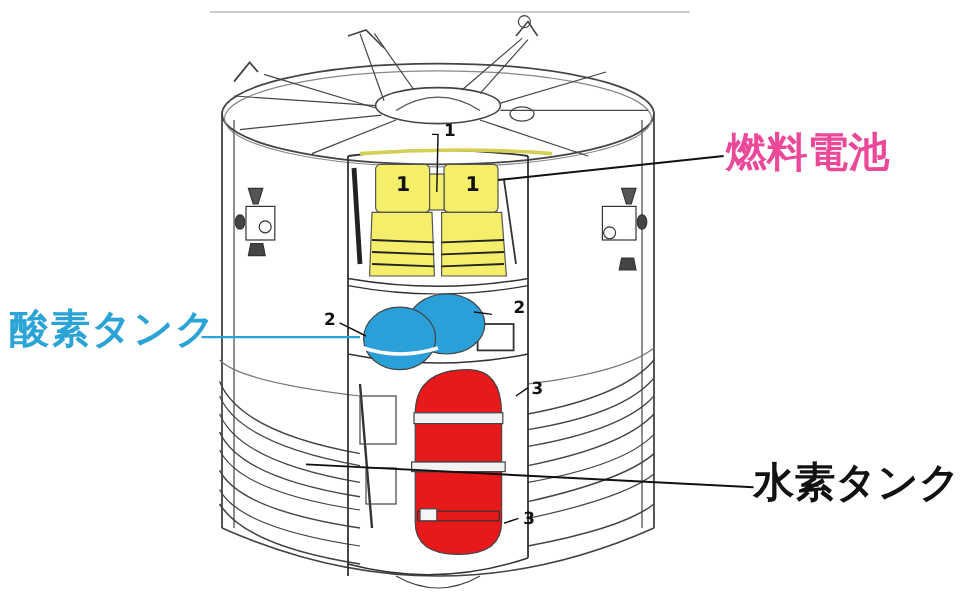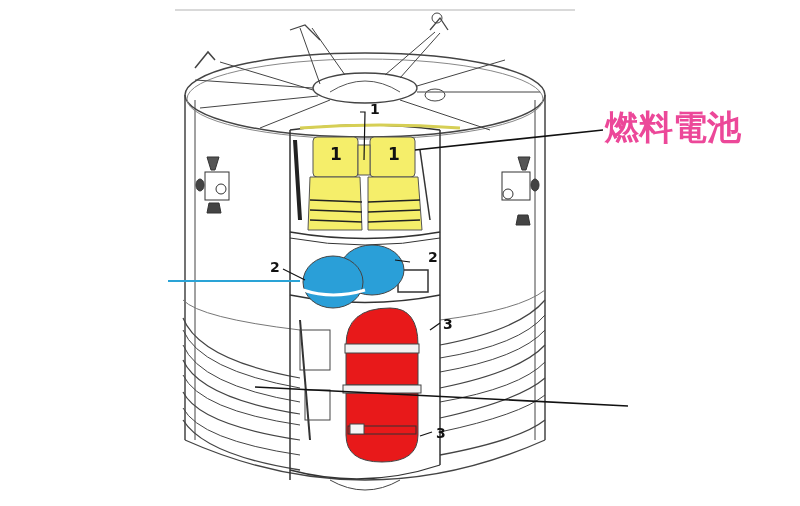--- a/index.html
+++ b/index.html
@@ -152,13 +152,15 @@
   <span class="num" style="left:370px;top:102px;">1</span>
   <span class="num num-big" style="left:330px;top:146px;">1</span>
   <span class="num num-big" style="left:388px;top:146px;">1</span>
   <span class="num" style="left:270px;top:260px;">2</span>
   <span class="num" style="left:428px;top:250px;">2</span>
   <span class="num" style="left:443px;top:317px;">3</span>
   <span class="num" style="left:436px;top:426px;">3</span>
 
   
   <div class="label label-fuel">燃料電池</div>
+  <div class="label label-oxy">酸素タンク</div>
+  <div class="label label-h2">水素タンク</div>
 </div>
 
 </body></html>

